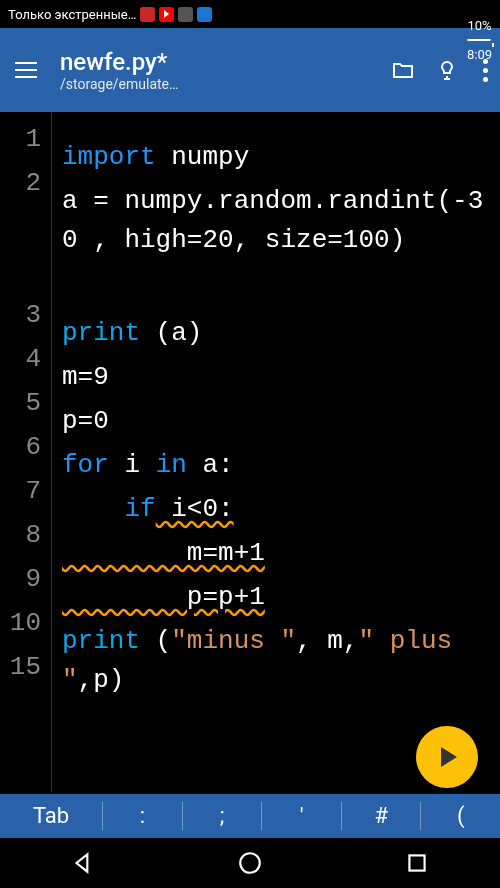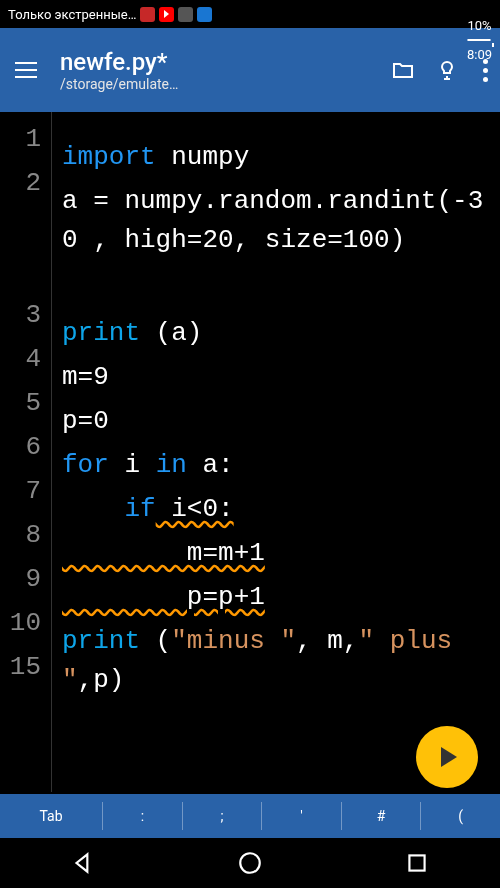--- a/index.html
+++ b/index.html
@@ -108,21 +108,21 @@
 
   
   .keyrow {
     position:absolute;
     left:0; right:0; bottom: 50px;
     height: 44px;
     background:#2962a8;
     display:flex;
     align-items:center;
     color:#fff;
-    font-size:14px;
+    font-size:22px;
   }
   .keyrow .key { flex:1; text-align:center; border-right:1px solid rgba(255,255,255,.35); height:28px; line-height:28px;}
   .keyrow .key:first-child { flex:1.3; }
   .keyrow .key:last-child { border-right:none; }
 
   
   .navbar {
     position:absolute;
     left:0; right:0; bottom:0;
     height:50px;

